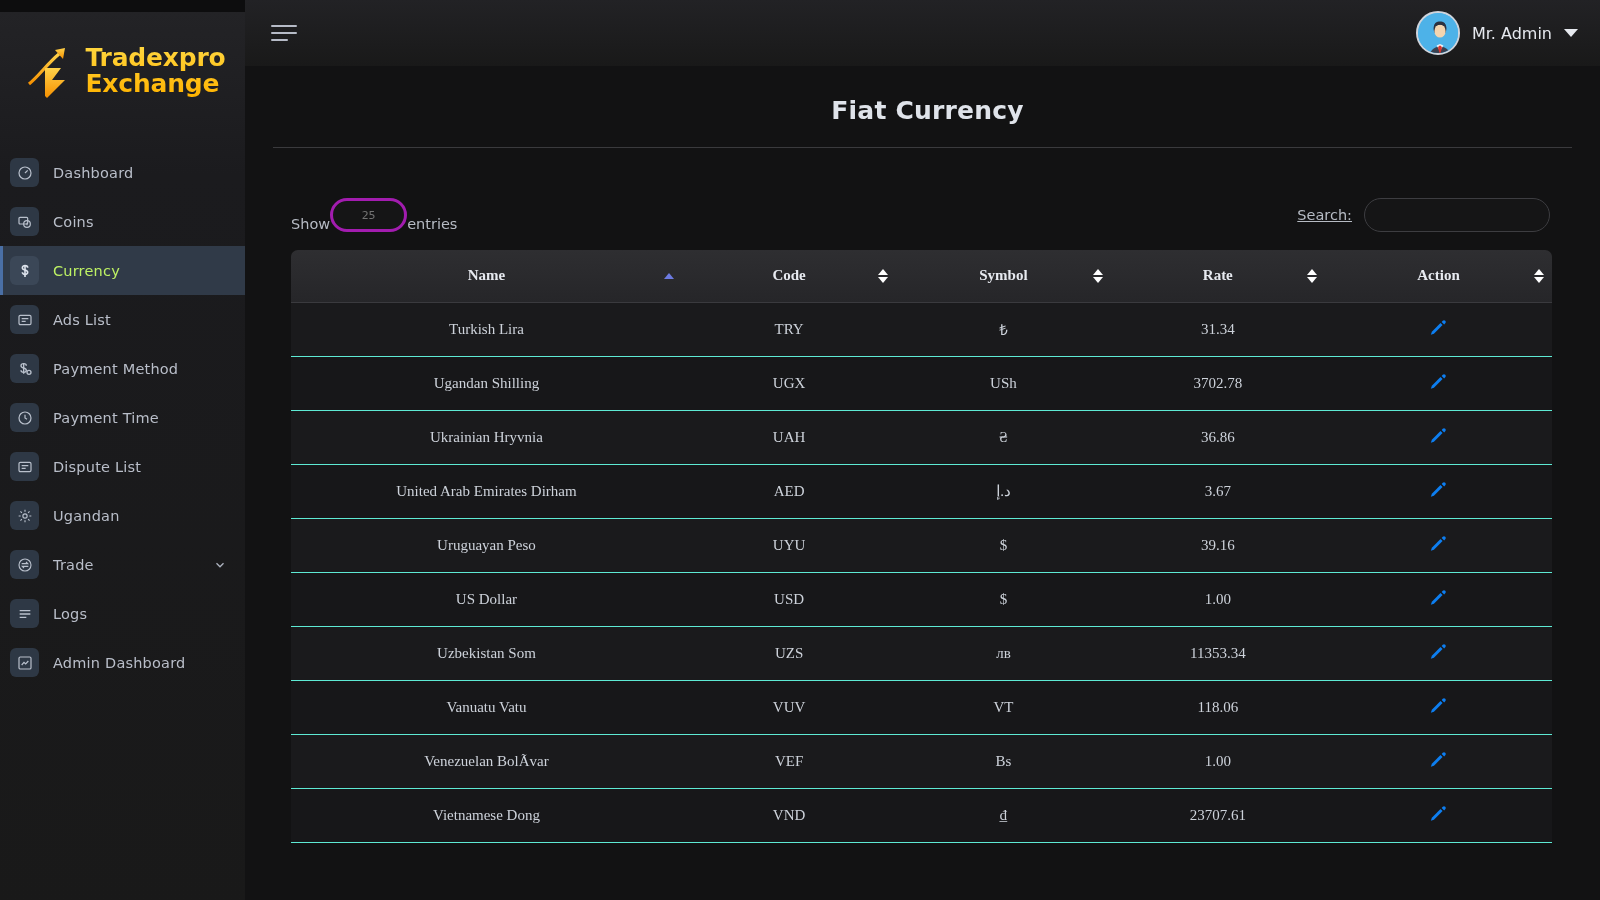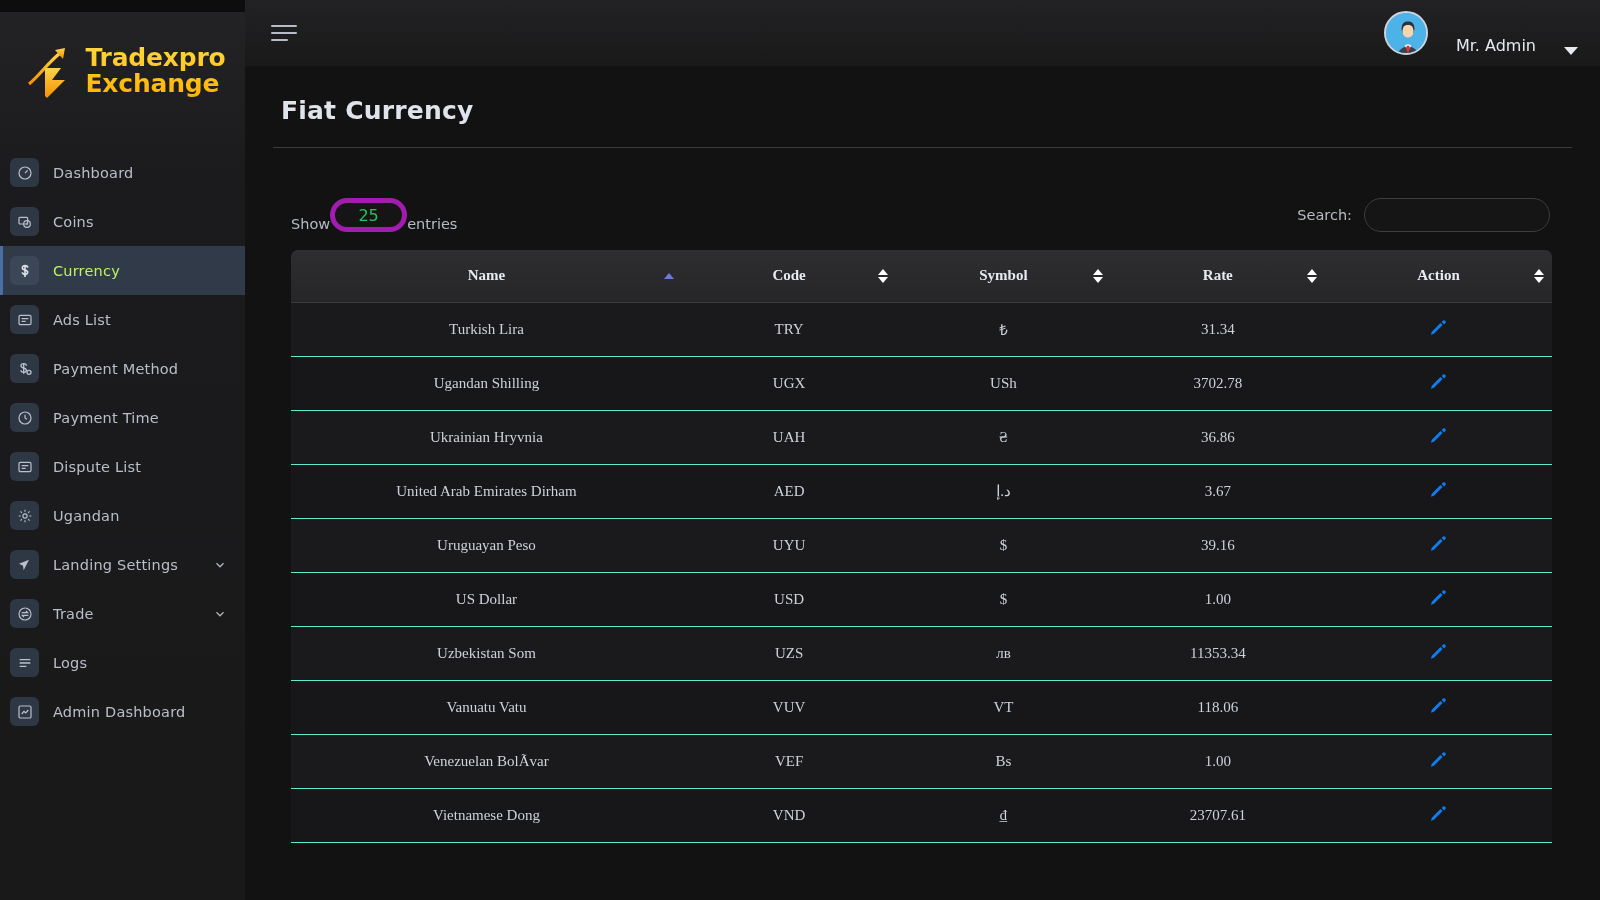--- a/index.html
+++ b/index.html
@@ -61,49 +61,49 @@
     height:66px; flex:0 0 66px;
     background:linear-gradient(180deg,#222225 0%,#191919 100%);
     display:flex; align-items:center; justify-content:space-between;
     padding:0 22px 0 26px;
   }
   .hamburger { width:26px; display:flex; flex-direction:column; gap:5px; cursor:pointer; }
   .hamburger span { height:2px; background:#b6bbc7; border-radius:2px; display:block; }
   .hamburger span:nth-child(1){ width:26px; }
   .hamburger span:nth-child(2){ width:26px; }
   .hamburger span:nth-child(3){ width:17px; }
-  .user { display:flex; align-items:flex-end; gap:28px; cursor:pointer; }
+  .user { display:flex; align-items:center; gap:12px; cursor:pointer; }
   .avatar {
     width:44px; height:44px; border-radius:50%;
     background:#4db2e8; border:2px solid #cfd4dc;
     overflow:hidden; position:relative; flex:0 0 44px;
   }
   .user-name { font-size:16px; color:#e6e9ef; }
   .caret-down { width:0;height:0;border-left:7px solid transparent;border-right:7px solid transparent;border-top:8px solid #e6e9ef; }
 
   .content { flex:1 1 auto; background:#121213; padding:0 26px; overflow:hidden; }
   .page-title {
     font-size:25px; font-weight:bold; color:#dfe3ea;
-    padding:30px 0 22px 10px; letter-spacing:.2px;
+    padding:30px 0 22px 10px; letter-spacing:.2px;text-align:center;
   }
   .title-rule { height:1px; background:#3a3a3d; margin:0 2px; }
 
   .table-controls {
     display:flex; align-items:center; justify-content:space-between;
     padding:50px 24px 0 20px;
   }
   .length-ctl { display:flex; align-items:flex-end; font-size:14.5px; color:#b6bbc4; }
   .select-pill {
     width:77px; height:34px; border-radius:17px;
-    background:#151516; border:5px solid #a21caf;
-    color:#22c55e; font-size:16px;
+    background:#151516; border:3px solid #a21caf;
+    color:#737373; font-size:11px;
     display:flex; align-items:center; justify-content:center;
     cursor:pointer;
   }
-  .search-ctl { display:flex; align-items:center; gap:12px; font-size:14.5px; color:#b6bbc4; }
+  .search-ctl { display:flex; align-items:center; gap:12px; font-size:14.5px; color:#b6bbc4;text-decoration:underline; }
   .search-input {
     width:186px; height:34px; border-radius:17px;
     background:#151516; border:1px solid #3d3d41;
     color:#d3d8e0; font-size:14px; padding:0 16px;
     outline:none; font-family:"DejaVu Sans", sans-serif;
   }
 
   .table-wrap { padding:18px 22px 0 20px; }
   table { width:100%; border-collapse:collapse; table-layout:fixed;font-family:Liberation Serif, serif; }
   thead th {
@@ -240,33 +240,20 @@
       <div class="nav-item">
         <span class="nav-ico">
           <svg width="16" height="16" viewBox="0 0 24 24" fill="none" stroke="currentColor" stroke-width="1.7">
             <circle cx="12" cy="12" r="3.2"></circle>
             <path d="M12 2.5v3M12 18.5v3M2.5 12h3M18.5 12h3M5.2 5.2l2.1 2.1M16.7 16.7l2.1 2.1M18.8 5.2l-2.1 2.1M7.3 16.7l-2.1 2.1"></path>
           </svg>
         </span>
         <span class="nav-label">Ugandan</span>
       </div>
 
-      <div class="nav-item">
-        <span class="nav-ico">
-          <svg width="16" height="16" viewBox="0 0 24 24" fill="currentColor">
-            <path d="M18 4 L10 20 L9 13 L3 10 Z"></path>
-          </svg>
-        </span>
-        <span class="nav-label">Landing Settings</span>
-        <span class="nav-chev">
-          <svg width="14" height="14" viewBox="0 0 24 24" fill="none" stroke="currentColor" stroke-width="2.2">
-              <path d="M6 9l6 6 6-6"></path>
-            </svg>
-        </span>
-      </div>
 
       <div class="nav-item">
         <span class="nav-ico">
           <svg width="16" height="16" viewBox="0 0 24 24" fill="none" stroke="currentColor" stroke-width="1.7">
             <circle cx="12" cy="12" r="9"></circle>
               <path d="M7 10h9l-2.5-2.5M17 14H8l2.5 2.5"></path>
           </svg>
         </span>
         <span class="nav-label">Trade</span>
         <span class="nav-chev">

